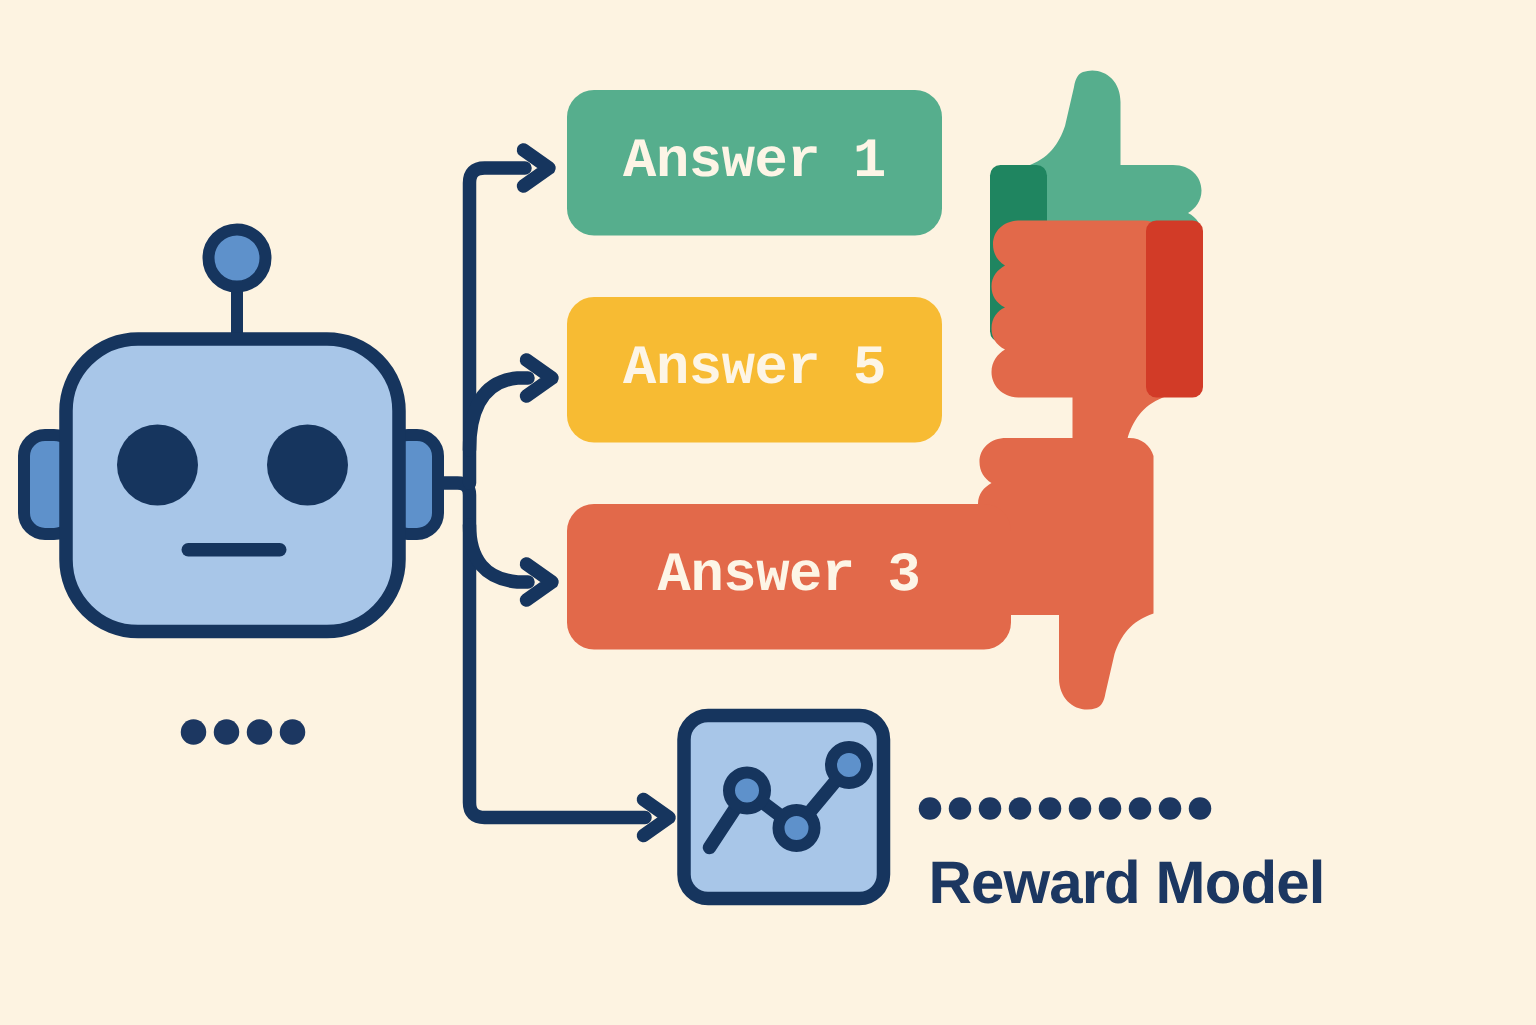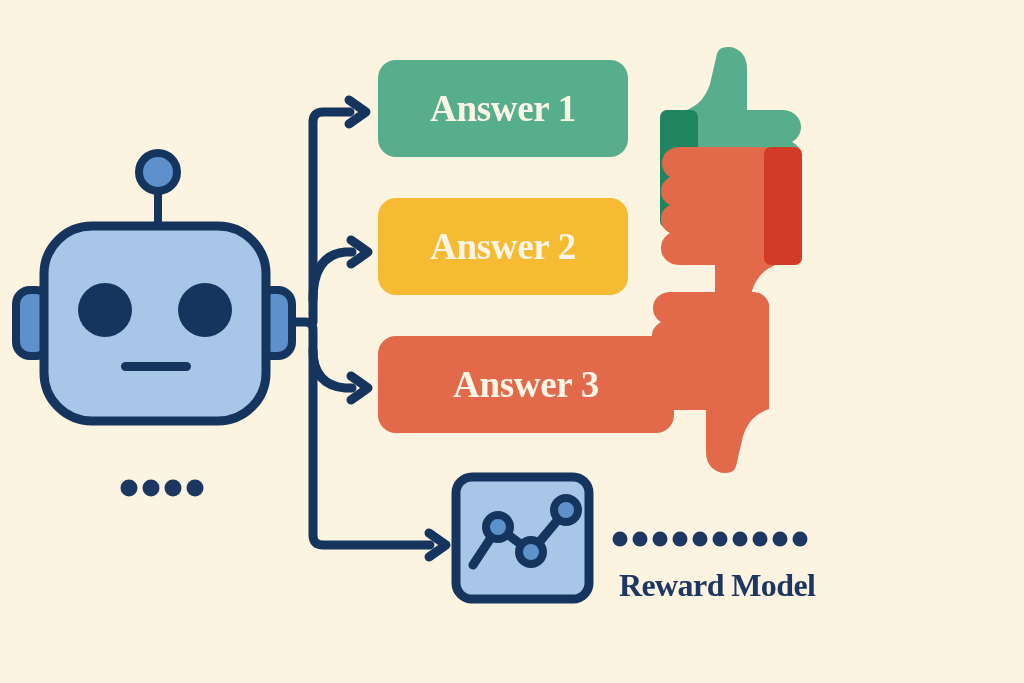--- a/index.html
+++ b/index.html
@@ -29,38 +29,38 @@
   }
   .answer-box {
     position: absolute;
     display: flex;
     align-items: center;
     justify-content: center;
     border-radius: 18px;
     box-sizing: border-box;
   }
   .answer-label {
-    font-family: Liberation Serif, serif;
+    font-family: Liberation Mono, monospace;
     font-size: 37px;
     font-weight: 700;
     letter-spacing: -0.3px;
     color: #FDF5E6;
     white-space: nowrap;
     line-height: 1;
   }
   #box-1 { left: 378px; top: 60px;  width: 250px; height: 97px; background: #56AE8D; }
   #box-2 { left: 378px; top: 198px; width: 250px; height: 97px; background: #F7BB33; }
   #box-3 { left: 378px; top: 336px; width: 296px; height: 97px; background: #E2694A; }
 
   .reward-label {
     position: absolute;
     left: 619px;
     top: 569px;
-    font-family: Liberation Serif, serif;
-    font-size: 32px;
+    font-family: Liberation Sans, sans-serif;
+    font-size: 40px;
     font-weight: 700;
     letter-spacing: -0.6px;
     color: #1C3761;
     white-space: nowrap;
     line-height: 1;
   }
 </style>
 </head>
 <body>
 
@@ -195,21 +195,21 @@
       <circle cx="780" cy="539" r="7.5"></circle>
       <circle cx="800" cy="539" r="7.5"></circle>
     </g>
 
   </svg>
 
   <div class="answer-box" id="box-1">
     <span class="answer-label">Answer 1</span>
   </div>
   <div class="answer-box" id="box-2">
-    <span class="answer-label">Answer 2</span>
+    <span class="answer-label">Answer 5</span>
   </div>
   <div class="answer-box" id="box-3">
     <span class="answer-label">Answer 3</span>
   </div>
 
   <div class="reward-label">Reward Model</div>
 
 </div>
 
 </body></html>

